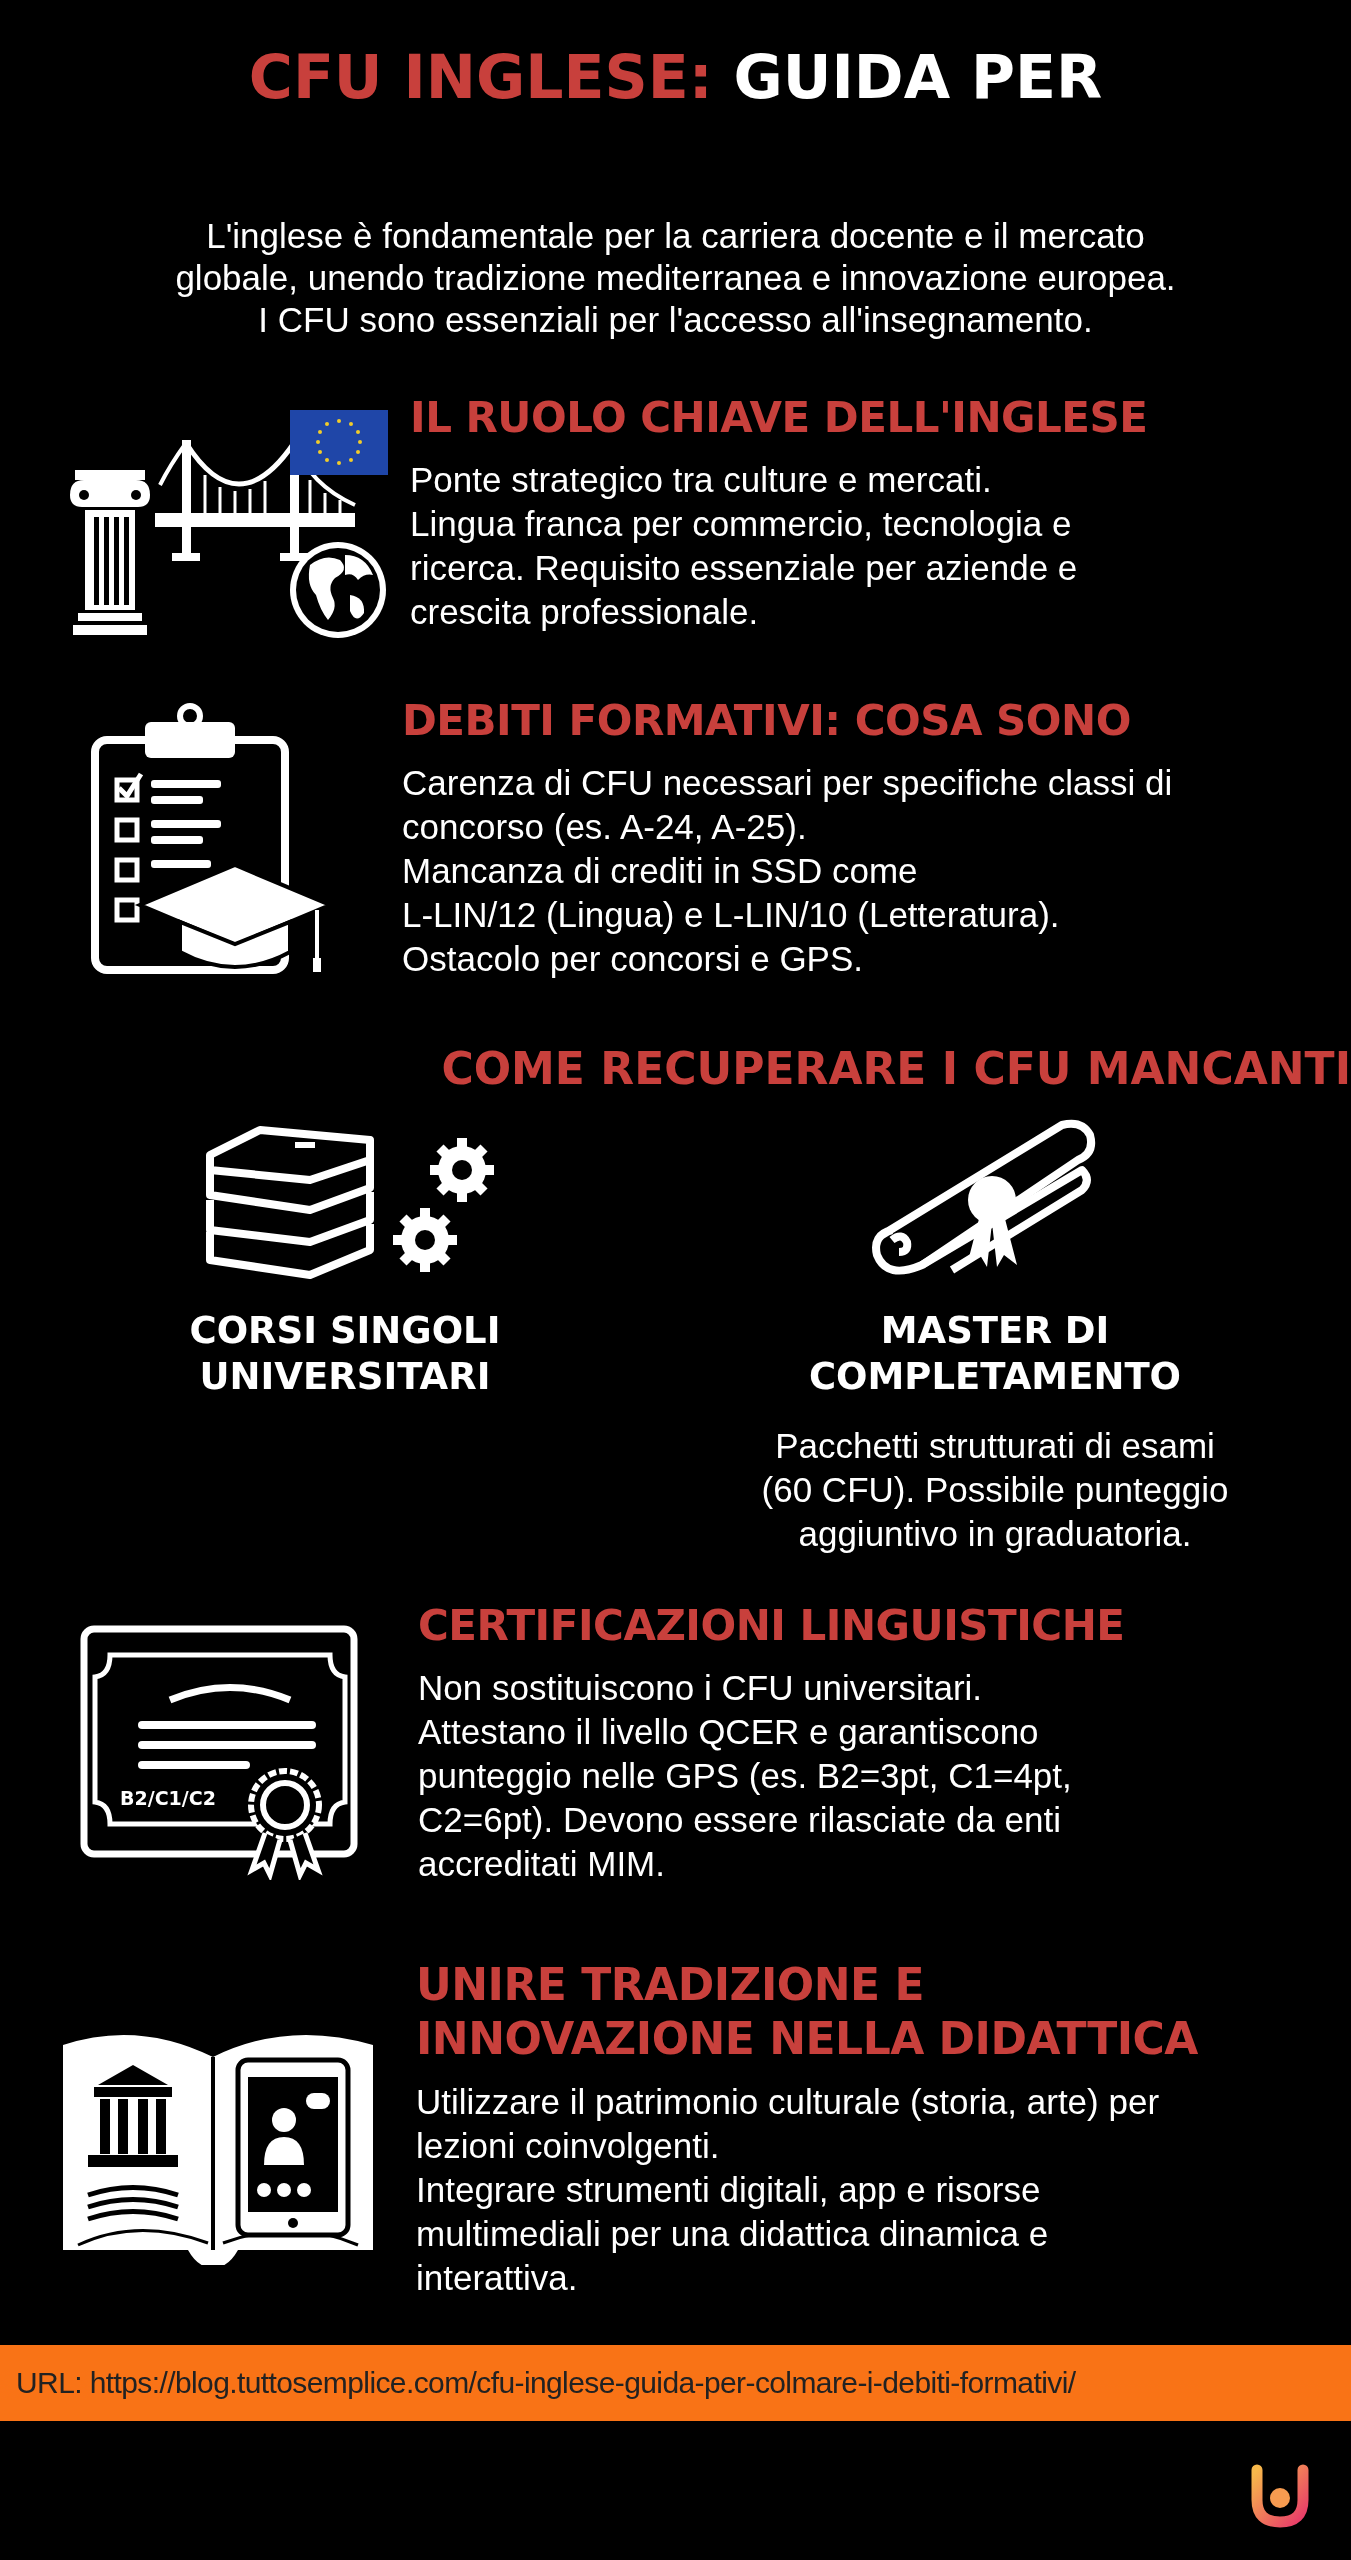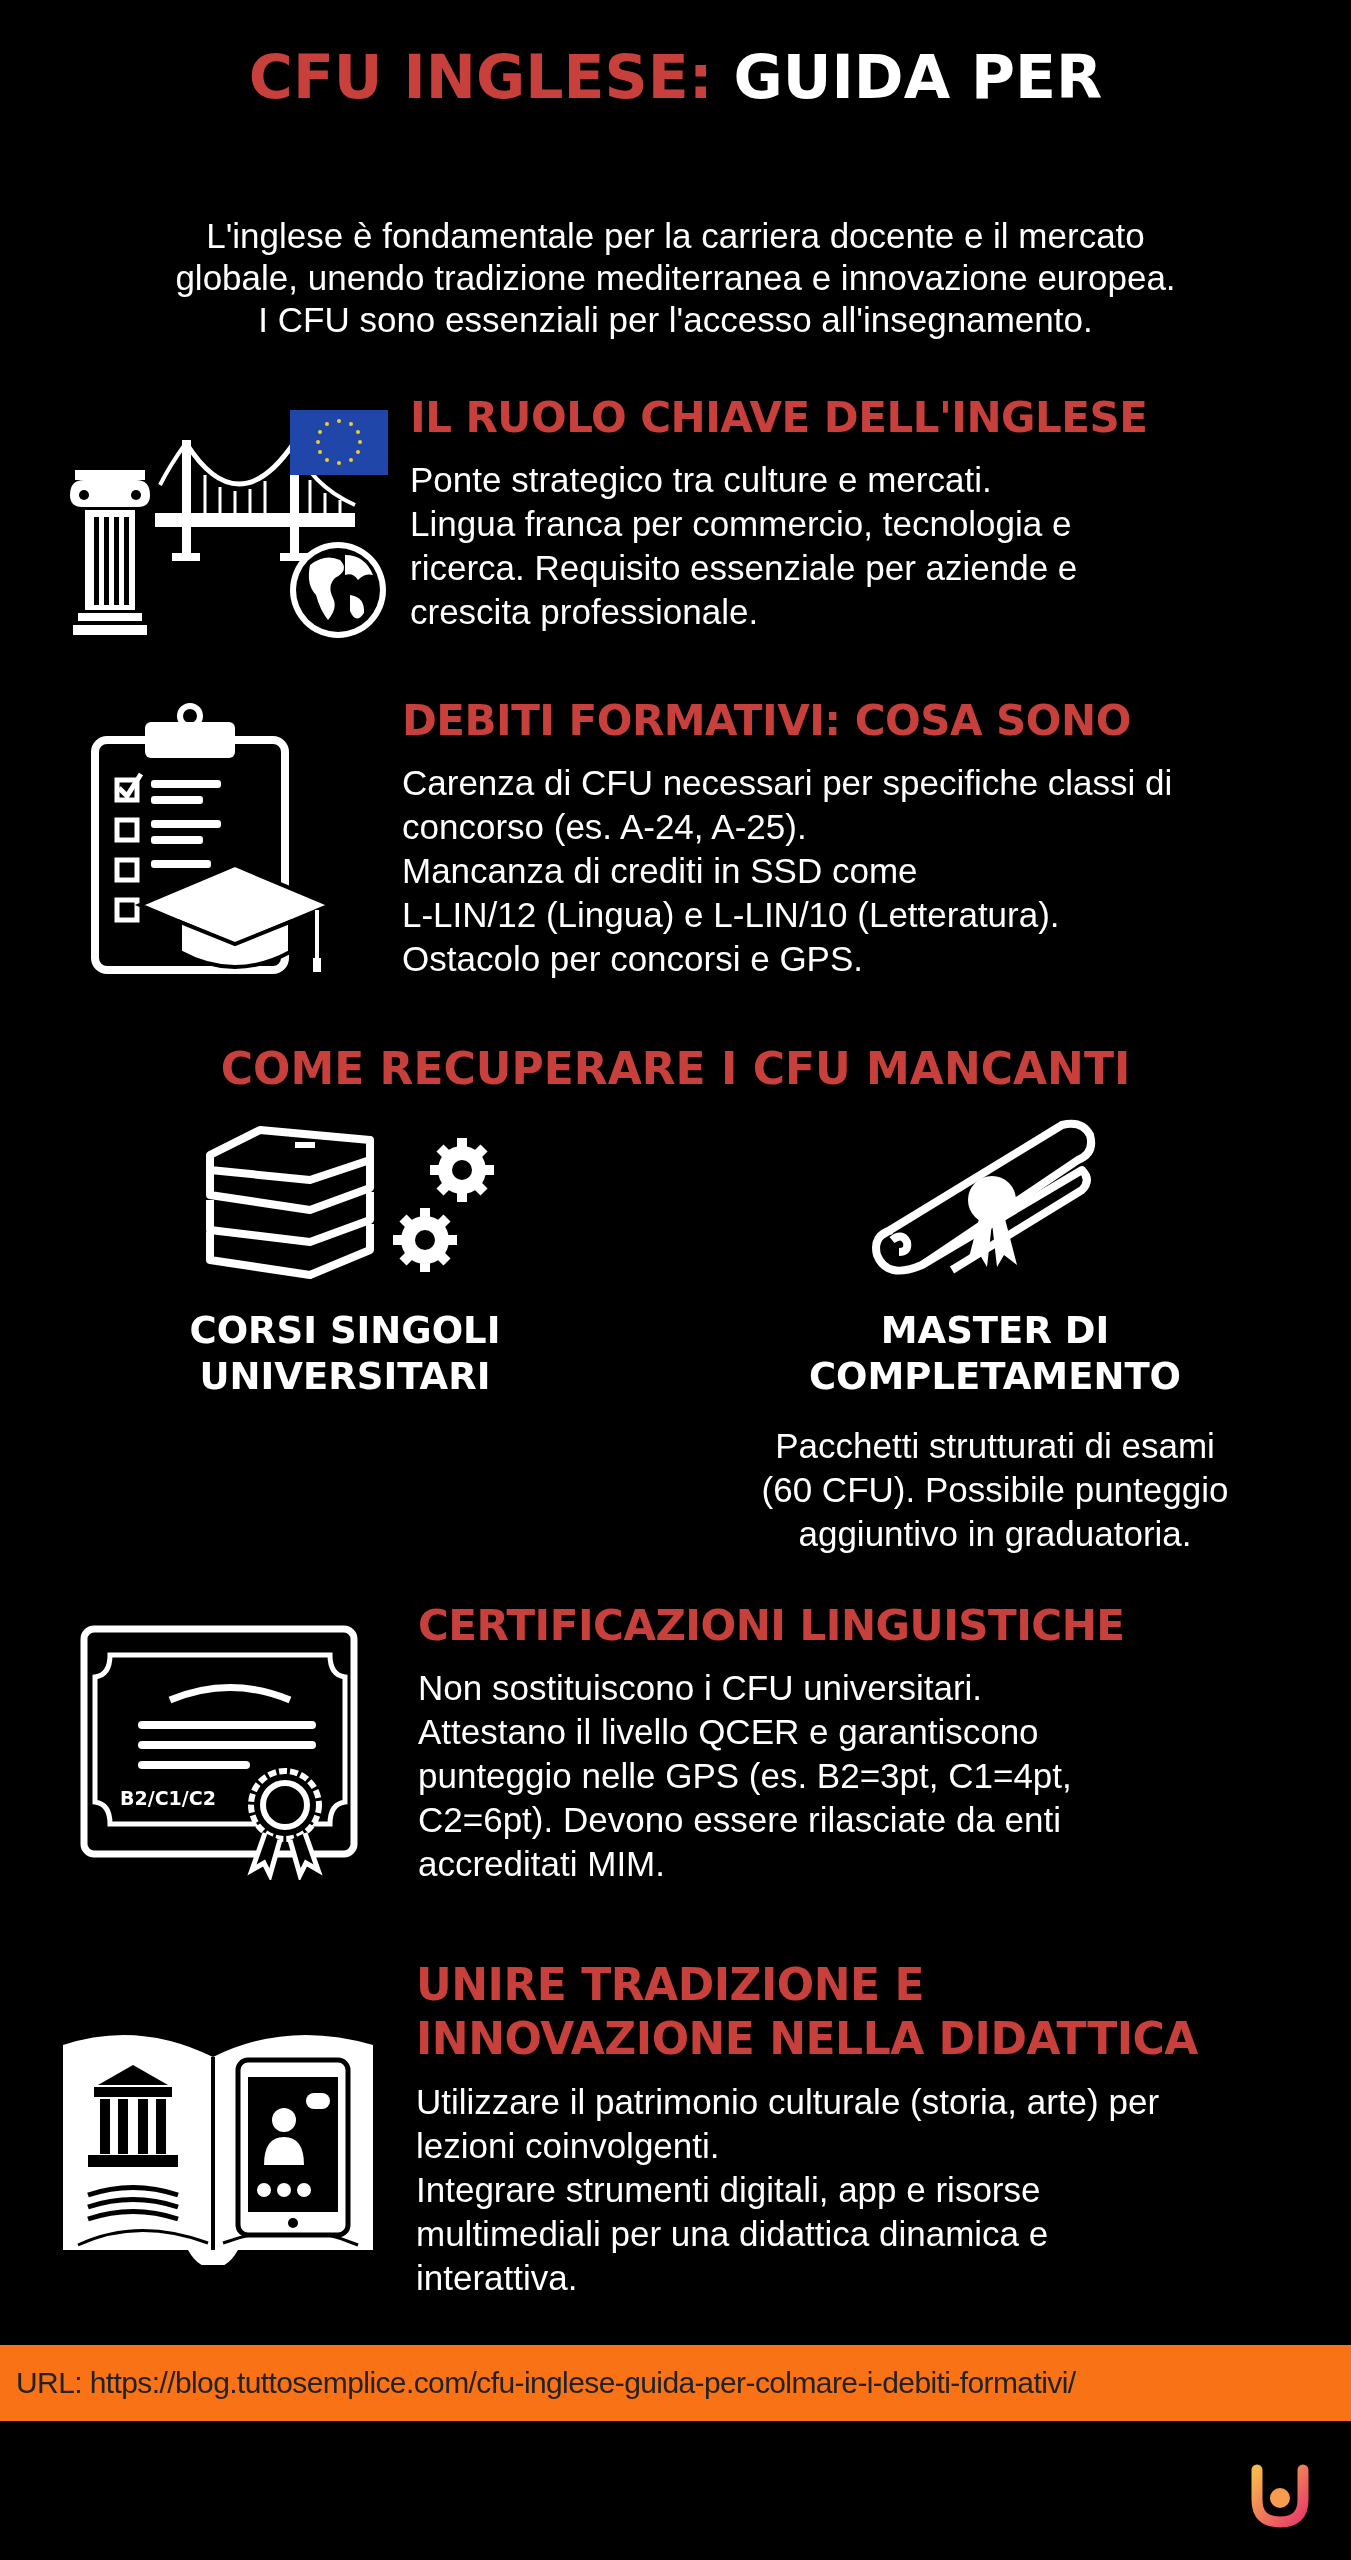--- a/index.html
+++ b/index.html
@@ -23,21 +23,21 @@
     .sec-head {
       font-family: "DejaVu Sans", sans-serif; font-weight: bold;
       color: #c8403c; font-size: 42px; line-height: 52px; letter-spacing: -0.5px;
     }
     .sec-body { color: #fff; font-size: 35px; line-height: 44px; margin-top: 14px; }
     .sec-body p { white-space: pre-line; }
 
     .icon { position: absolute; }
 
     .center-head {
-      position: absolute; left: 0; width: 1351px; text-align: center;
+      position: absolute; left: 0; width: 1351px; text-align: right;
       font-family: "DejaVu Sans", sans-serif; font-weight: bold; color: #c8403c;
       font-size: 44px; line-height: 54px;
     }
     .col { position: absolute; text-align: center; }
     .col-head {
       font-family: "DejaVu Sans", sans-serif; font-weight: bold; color: #fff;
       font-size: 37px; line-height: 46px; white-space: pre-line;
     }
     .col-body { font-size: 35px; line-height: 44px; margin-top: 24px; white-space: pre-line; }
 

